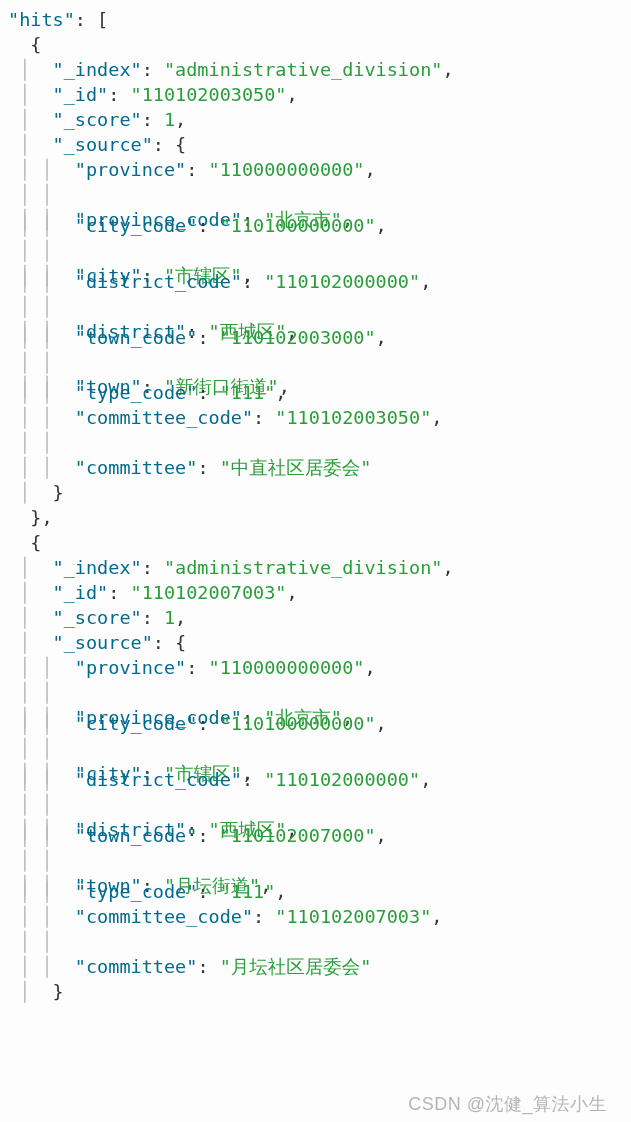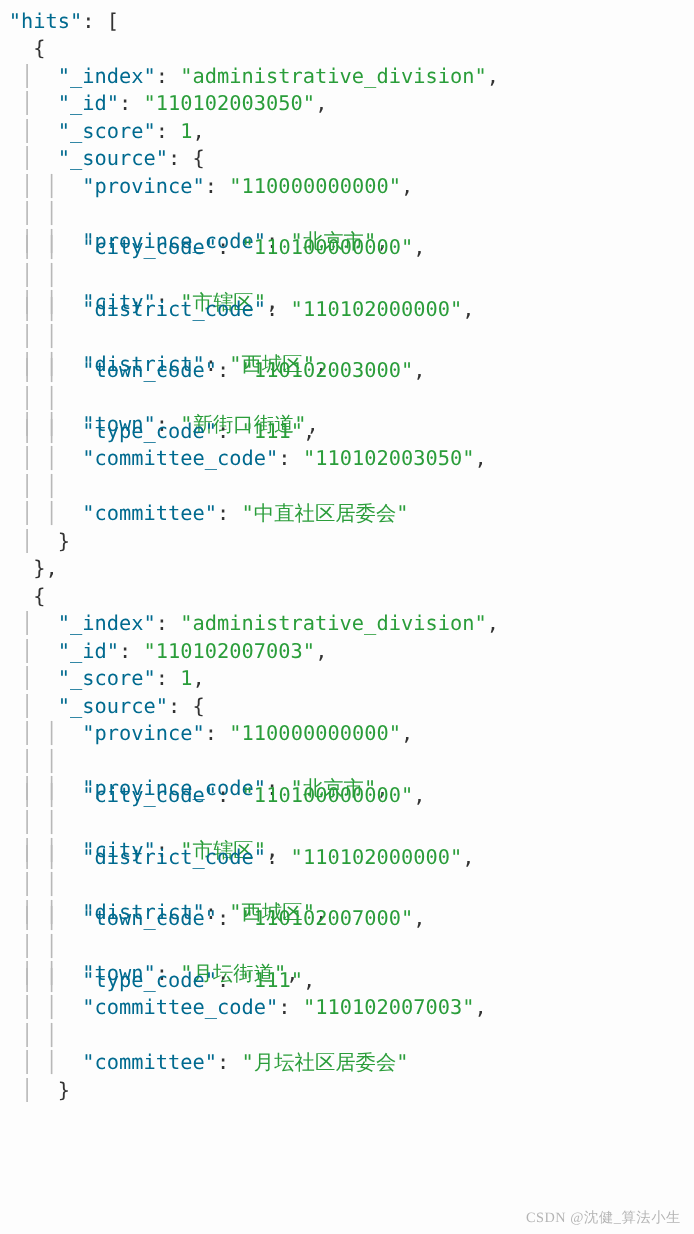--- a/index.html
+++ b/index.html
@@ -19,25 +19,25 @@
   .line { white-space: pre; }
   .key    { color: #006a8f; }   
   .str    { color: #2a9d3a; }   
   .num    { color: #2a9d3a; }   
   .brace  { color: #333; }
   .comma  { color: #333; }
   .colon  { color: #333; }
   .guide  { color: #b8b8b8; }   
   .watermark {
     position: absolute;
-    right: 12px;
+    right: 24px;
     bottom: 6px;
-    font-size: 13px;
+    font-size: 18px;
     color: rgba(120,120,120,0.55);
-    font-family: Liberation Serif, serif;
+    font-family: Liberation Sans, sans-serif;
     letter-spacing: 0.5px;
   }
 </style>
 </head>
 <body>
 
 <div>
 
 <div class="line"><span class="key">"hits"</span><span class="colon">: [</span></div>
 

